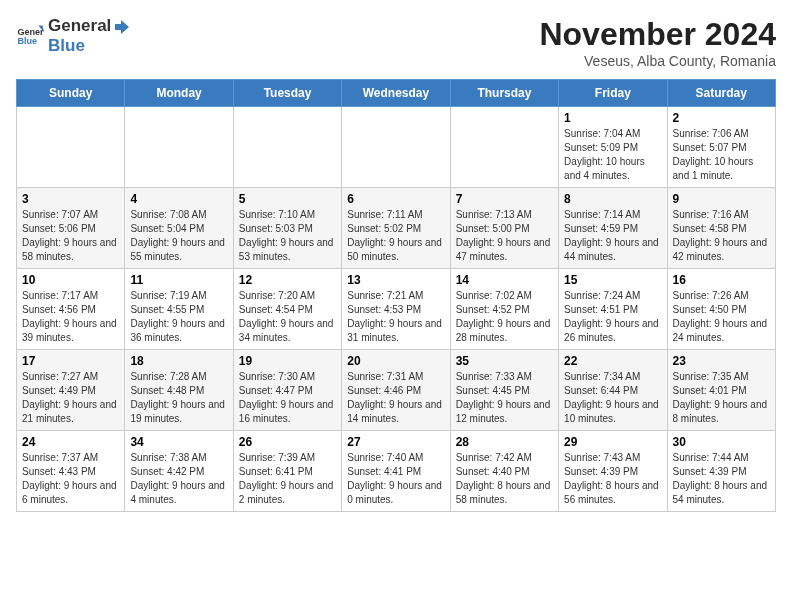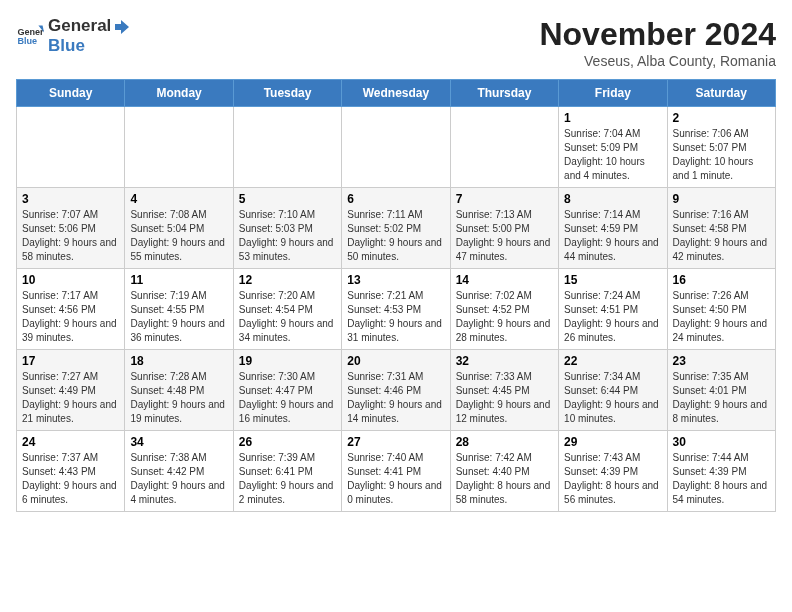--- a/index.html
+++ b/index.html
@@ -241,21 +241,21 @@
 Sunset: 4:47 PM
 Daylight: 9 hours and 16 minutes.</div>
         </td>
         <td>
           <span class="day-num">20</span>
           <div class="day-info">Sunrise: 7:31 AM
 Sunset: 4:46 PM
 Daylight: 9 hours and 14 minutes.</div>
         </td>
         <td>
-          <span class="day-num">32</span>
+          <span class="day-num">35</span>
           <div class="day-info">Sunrise: 7:33 AM
 Sunset: 4:45 PM
 Daylight: 9 hours and 12 minutes.</div>
         </td>
         <td>
           <span class="day-num">22</span>
           <div class="day-info">Sunrise: 7:34 AM
 Sunset: 6:44 PM
 Daylight: 9 hours and 10 minutes.</div>
         </td>

